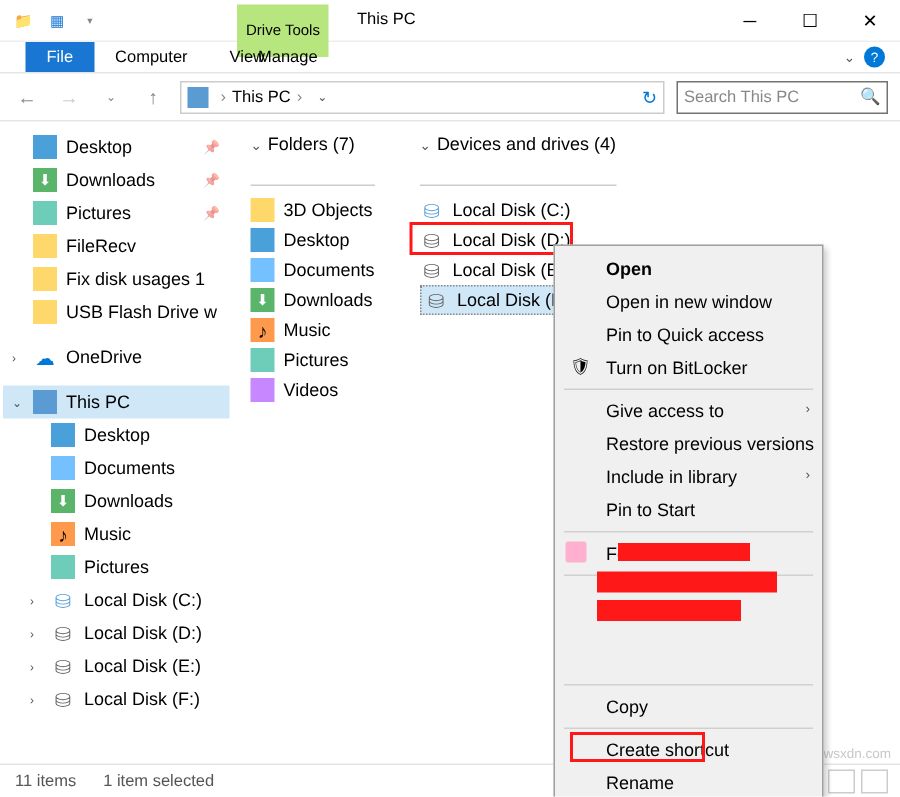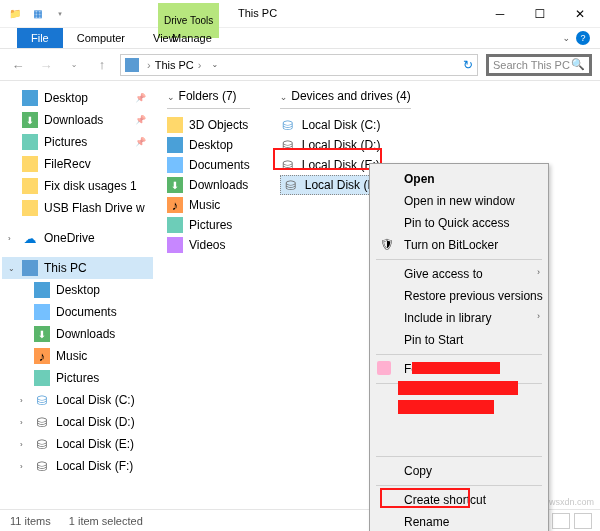--- a/index.html
+++ b/index.html
@@ -20,21 +20,21 @@
     .ribbon .help { position: absolute; right: 10px; top: 3px; width: 14px; height: 14px; border-radius: 50%; background: #0078d7; color: #fff; font-size: 9px; text-align: center; line-height: 14px; }
     .ribbon .expand { position: absolute; right: 30px; top: 5px; font-size: 9px; color: #555; }
 
     .toolbar { height: 32px; display: flex; align-items: center; padding: 0 8px; gap: 8px; font-size: 12px; border-bottom: 1px solid #e5e5e5; }
     .nav-arrow { width: 20px; text-align: center; color: #888; font-size: 13px; }
     .addr-bar { flex: 1; display: flex; align-items: center; border: 1px solid #ccc; height: 22px; padding: 0 4px; font-size: 11px; }
     .addr-bar .pc-ico { width: 14px; height: 14px; background: #5a9bd3; margin-right: 4px; }
     .addr-bar .crumb-sep { color: #888; padding: 0 4px; }
     .addr-bar .refresh { margin-left: auto; color: #0078d7; font-size: 12px; }
     .addr-bar .drop { margin-left: 6px; font-size: 8px; color: #555; }
-    .search { width: 106px; height: 22px; border: 3px solid #737373; display: flex; align-items: center; padding: 0 4px; font-size: 11px; color: #888; }
+    .search { width: 141px; height: 22px; border: 1px solid #737373; display: flex; align-items: center; padding: 0 4px; font-size: 11px; color: #888; }
     .search .mag { margin-left: auto; color: #777; font-size: 11px; }
 
     .main { display: flex; height: calc(531px - 28px - 21px - 32px - 22px); }
     .nav-pane { width: 155px; overflow: hidden; padding: 6px 2px; font-size: 12px; }
     .np-item { display: flex; align-items: center; padding: 3px 6px 3px 20px; gap: 6px; white-space: nowrap; }
     .np-item.pinned::after { content: '📌'; font-size: 9px; margin-left: auto; opacity: 0.5; }
     .np-item.active { background: #d0e7f8; }
     .np-group { margin-top: 8px; }
     .np-chev { position: absolute; margin-left: -14px; font-size: 8px; color: #555; }
     .ico16 { width: 16px; height: 16px; flex-shrink: 0; display: inline-flex; align-items: center; justify-content: center; font-size: 13px; }
@@ -44,21 +44,21 @@
     .ico-desktop { background: #4aa0d8; }
     .ico-dl { background: #5ab56a; color: #fff; font-size: 10px; }
     .ico-doc { background: #75c0ff; }
     .ico-music { background: #ff9a4d; }
     .ico-pic { background: #6dcdb8; }
     .ico-vid { background: #c787ff; }
     .ico-disk-c { color: #5aa0d8; }
     .ico-disk { color: #666; }
 
     .content { flex: 1; padding: 8px 12px; font-size: 12px; display: flex; gap: 30px; }
-    .section h4 { font-weight: normal; font-size: 12px; color: #000; padding-bottom: 5px; border-bottom: 1px solid #ccc; margin-bottom: 6px; }
+    .section h4 { font-weight: normal; font-size: 12px; color: #000; padding-bottom: 20px; border-bottom: 1px solid #ccc; margin-bottom: 6px; }
     .section h4 .chev { font-size: 9px; color: #555; margin-right: 4px; }
     .li-row { display: flex; align-items: center; gap: 6px; padding: 2px 0; }
     .drive-sel { background: #d0e7f8; border: 1px dotted #888; padding: 1px 2px; }
 
     .red-box { border: 2px solid #ff1818; }
     .red-box-drive { position: absolute; left: 273px; top: 148px; width: 109px; height: 22px; pointer-events: none; z-index: 5; }
     .red-box-prop { position: absolute; left: 380px; top: 488px; width: 90px; height: 20px; pointer-events: none; z-index: 15; }
 
     .ctx-menu { position: absolute; left: 369px; top: 163px; width: 180px; background: #f0f0f0; border: 1px solid #a0a0a0; box-shadow: 2px 2px 4px rgba(0,0,0,0.2); font-size: 12px; padding: 4px 2px; z-index: 10; }
     .ctx-item { padding: 4px 18px 4px 32px; position: relative; white-space: nowrap; }

